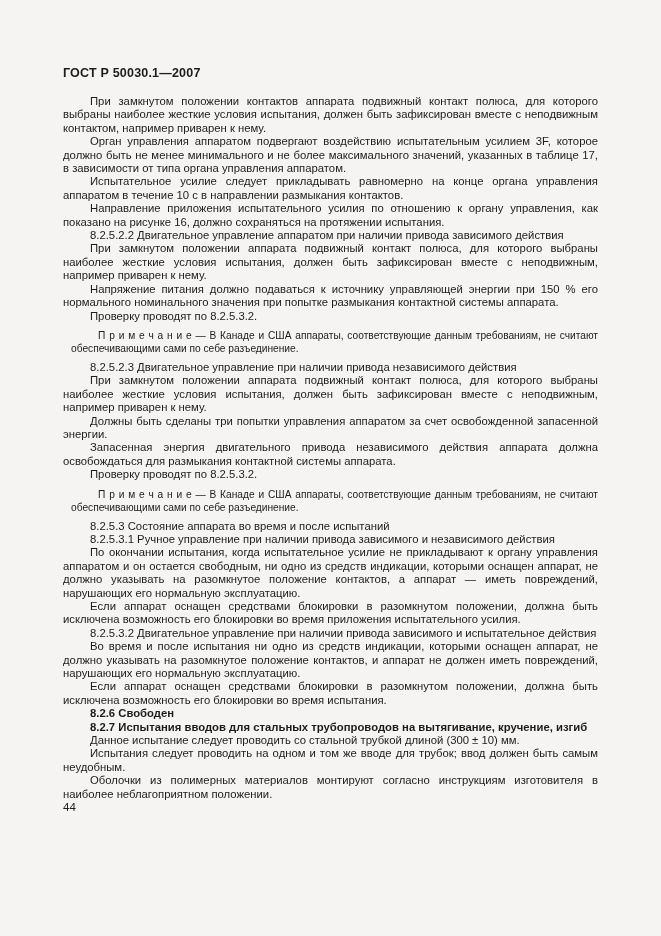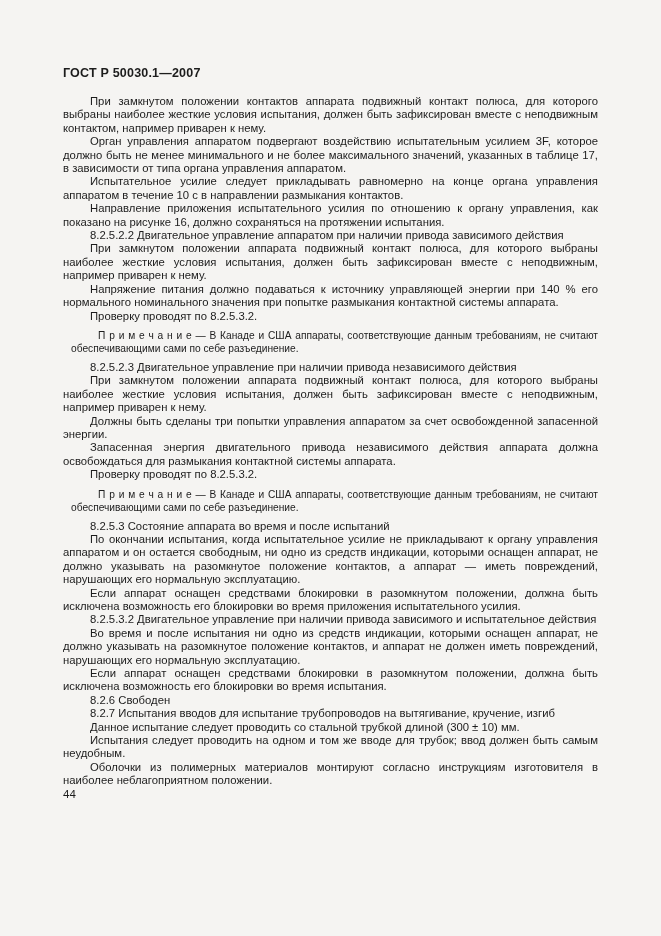--- a/index.html
+++ b/index.html
@@ -21,21 +21,21 @@
     letter-spacing: 0.2px;
     margin-bottom: 15px;
   }
   .body-text { width: 535px; }
   .para {
     font-size: 11.3px;
     line-height: 13.4px;
     text-align: justify;
     text-indent: 27px;
   }
-  .para.bold { font-weight: normal; }
+  .para.bold { font-weight: bold; }
   .note {
     font-size: 10.2px;
     line-height: 13px;
     text-align: justify;
     text-indent: 27px;
     margin: 6px 0 6px 8px;
   }
   .page-number {
     font-size: 11.5px;
   }
@@ -46,36 +46,37 @@
 <div class="page">
   <div class="doc-header">ГОСТ Р 50030.1—2007</div>
 
   <div class="body-text">
     <p class="para">При замкнутом положении контактов аппарата подвижный  контакт полюса, для которого выбраны наиболее жесткие условия испытания,  должен быть зафиксирован вместе с неподвижным контактом, например приварен к нему.</p>
     <p class="para">Орган управления аппаратом подвергают воздействию испытательным  усилием 3F, которое должно быть не менее минимального и не более максимального значений, указанных в таблице 17, в зависимости от типа органа управления аппаратом.</p>
     <p class="para">Испытательное усилие следует прикладывать равномерно на конце органа управления аппаратом в течение 10 с в направлении размыкания контактов.</p>
     <p class="para">Направление приложения испытательного усилия по отношению к органу управления, как показано на рисунке 16, должно сохраняться  на протяжении испытания.</p>
     <p class="para">8.2.5.2.2  Двигательное управление аппаратом при наличии привода зависимого действия</p>
     <p class="para">При замкнутом положении аппарата подвижный  контакт полюса, для которого выбраны наиболее жесткие условия испытания,  должен быть зафиксирован вместе с неподвижным, например приварен к нему.</p>
-    <p class="para">Напряжение питания  должно подаваться  к  источнику управляющей энергии при 140 % его нормального номинального значения при попытке размыкания  контактной системы аппарата.</p>
+    <p class="para">Напряжение питания  должно подаваться  к  источнику управляющей энергии при 150 % его нормального номинального значения при попытке размыкания  контактной системы аппарата.</p>
     <p class="para">Проверку проводят по 8.2.5.3.2.</p>
     <p class="note">П р и м е ч а н и е — В Канаде и США аппараты, соответствующие данным требованиям, не считают обеспечивающими сами по себе разъединение.</p>
     <p class="para">8.2.5.2.3  Двигательное управление при наличии привода независимого действия</p>
     <p class="para">При замкнутом положении аппарата подвижный  контакт полюса, для которого выбраны наиболее жесткие условия испытания,  должен быть зафиксирован вместе с неподвижным, например приварен к нему.</p>
     <p class="para">Должны быть  сделаны  три  попытки управления аппаратом за счет  освобожденной запасенной энергии.</p>
     <p class="para">Запасенная энергия двигательного привода независимого действия аппарата должна освобождаться для  размыкания  контактной системы аппарата.</p>
     <p class="para">Проверку проводят по 8.2.5.3.2.</p>
     <p class="note">П р и м е ч а н и е — В Канаде и США аппараты, соответствующие данным требованиям, не считают обеспечивающими сами по себе разъединение.</p>
     <p class="para">8.2.5.3 Состояние аппарата во время и после испытаний</p>
+    <p class="para">8.2.5.3.1 Ручное управление при наличии привода зависимого и независимого действия</p>
     <p class="para">По окончании испытания, когда испытательное усилие  не прикладывают к органу управления аппаратом и он остается свободным, ни одно из средств индикации, которыми оснащен аппарат,  не должно указывать на разомкнутое положение контактов, а аппарат — иметь повреждений, нарушающих его нормальную эксплуатацию.</p>
     <p class="para">Если аппарат оснащен средствами блокировки в разомкнутом положении,  должна быть исключена возможность его блокировки во время  приложения испытательного усилия.</p>
     <p class="para">8.2.5.3.2 Двигательное управление при наличии привода зависимого и испытательное действия</p>
     <p class="para">Во время и после испытания ни одно из средств индикации, которыми оснащен аппарат,  не должно указывать на разомкнутое положение контактов, и аппарат не должен иметь повреждений, нарушающих его нормальную эксплуатацию.</p>
     <p class="para">Если аппарат оснащен средствами блокировки в разомкнутом положении,  должна быть исключена возможность его блокировки во время  испытания.</p>
     <p class="para bold">8.2.6  Свободен</p>
-    <p class="para bold">8.2.7  Испытания вводов для испытание трубопроводов на вытягивание, кручение, изгиб</p>
+    <p class="para bold">8.2.7  Испытания вводов для стальных трубопроводов на вытягивание, кручение, изгиб</p>
     <p class="para">Данное испытание следует проводить со стальной трубкой длиной (300 ± 10) мм.</p>
     <p class="para">Испытания следует проводить на одном и том же вводе для трубок; ввод  должен быть самым неудобным.</p>
     <p class="para">Оболочки из полимерных материалов монтируют согласно инструкциям изготовителя в наиболее неблагоприятном положении.</p>
   </div>
 
   <div class="page-number">44</div>
 </div>
 
 </body></html>

